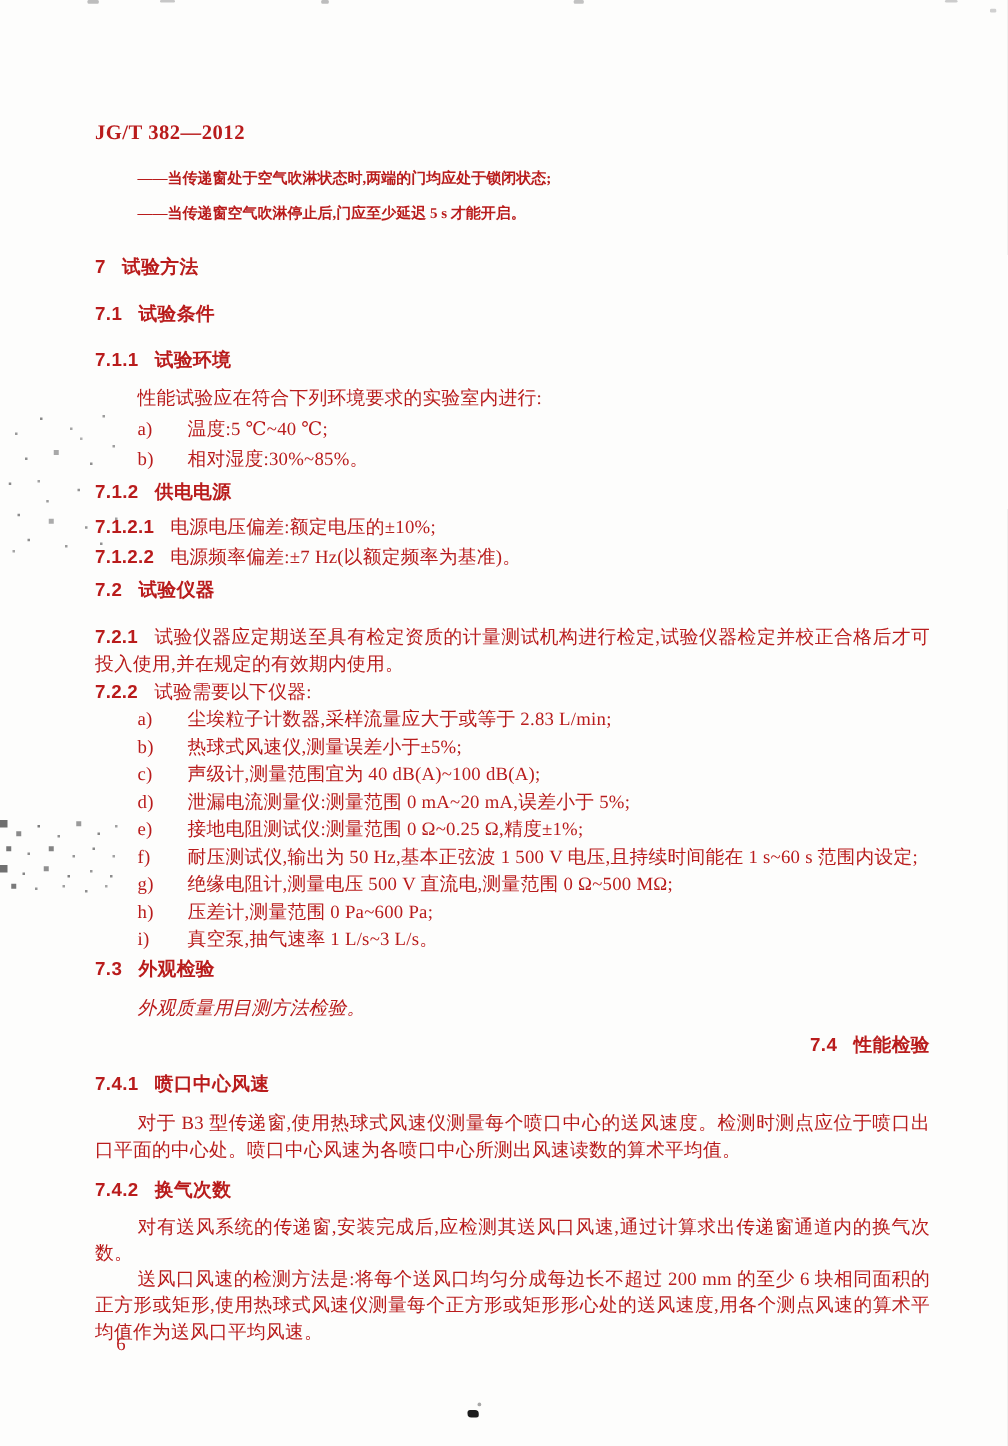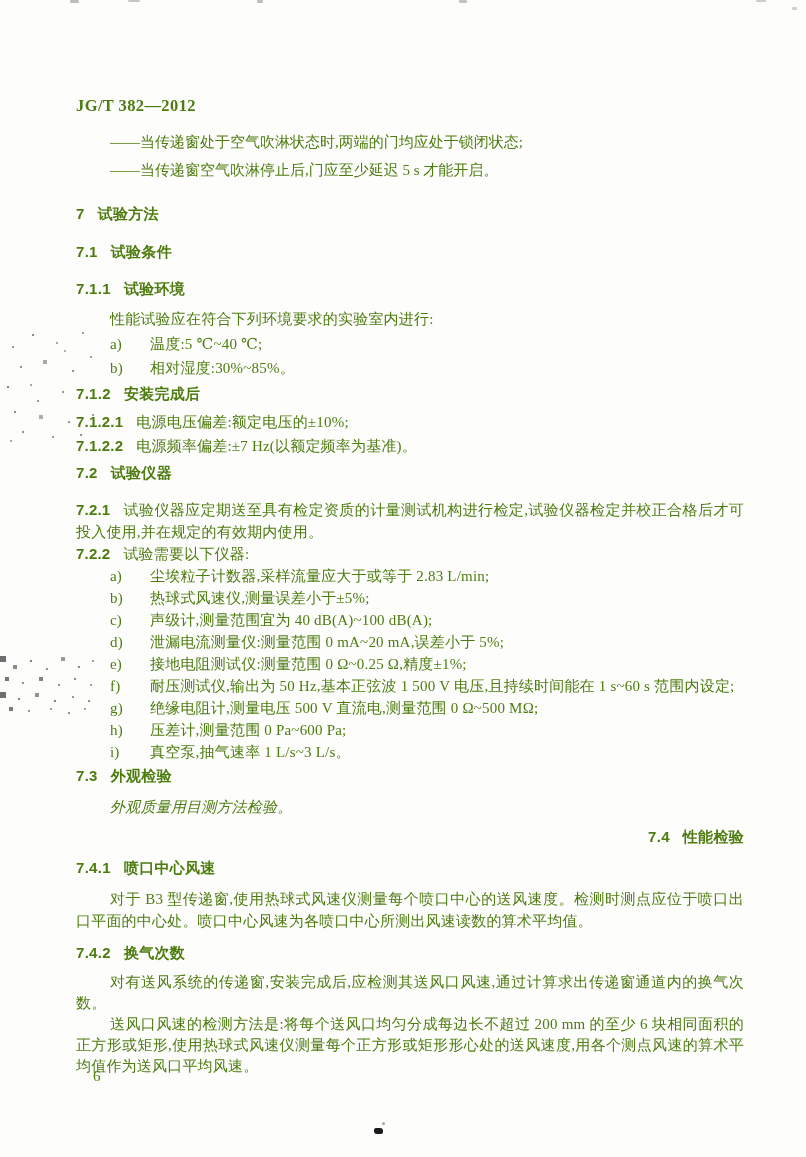--- a/index.html
+++ b/index.html
@@ -4,41 +4,42 @@
 <style>
   * { margin: 0; padding: 0; box-sizing: border-box; }
   html, body { background: #e8e8e8; }
   body { font-family: "Liberation Serif", "DejaVu Serif", serif; }
   .page {
     position: relative;
     width: 806px;
     height: 1157px;
     background: #fdfdfc;
     overflow: hidden;
-    color: #4d7c0f;
+    color: #b91c1c;
   }
   .content {
     position: absolute;
     left: 76px;
     top: 0;
     width: 668px;
   }
   .doc-header {
     margin-top: 95px;
     font-size: 16.5px;
     line-height: 21px;
     font-weight: bold;
     letter-spacing: 0.4px;
   }
   .lead { margin-top: 12px; }
   .lead-item {
-    font-size: 15px;
+    font-size: 12px;
     line-height: 28px;
     padding-left: 34px;
     text-align: justify;
+    font-weight: bold;
   }
   .h {
     font-family: "Liberation Sans", "DejaVu Sans", sans-serif;
     font-weight: bold;
     font-size: 15px;
     line-height: 21px;
     letter-spacing: 0.3px;
   }
   .h .num { margin-right: 13px; }
   .mt-h7   { margin-top: 19px; }
@@ -174,21 +175,21 @@
         <span class="li-label">a)</span>
           <span class="li-text">温度:5 ℃~40 ℃;</span>
       </div>
       <div class="list-item">
         <span class="li-label">b)</span>
           <span class="li-text">相对湿度:30%~85%。</span>
       </div>
     </div>
 
     <div class="h mt-h712">
-      <span class="num">7.1.2</span><span>安装完成后</span>
+      <span class="num">7.1.2</span><span>供电电源</span>
     </div>
 
     <div class="para clause lh23 mt-p7121">
       <span class="cnum">7.1.2.1</span><span>电源电压偏差:额定电压的±10%;</span>
     </div>
     <div class="para clause lh23">
       <span class="cnum">7.1.2.2</span><span>电源频率偏差:±7 Hz(以额定频率为基准)。</span>
     </div>
 
     <div class="h mt-h72">

